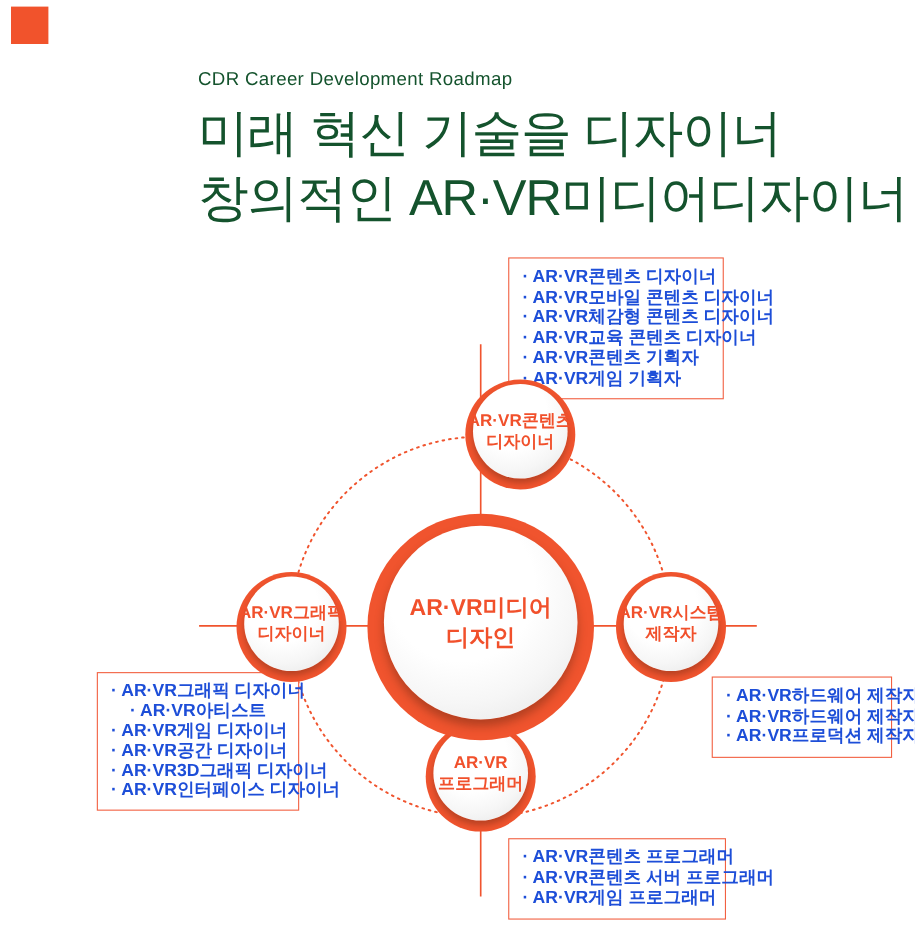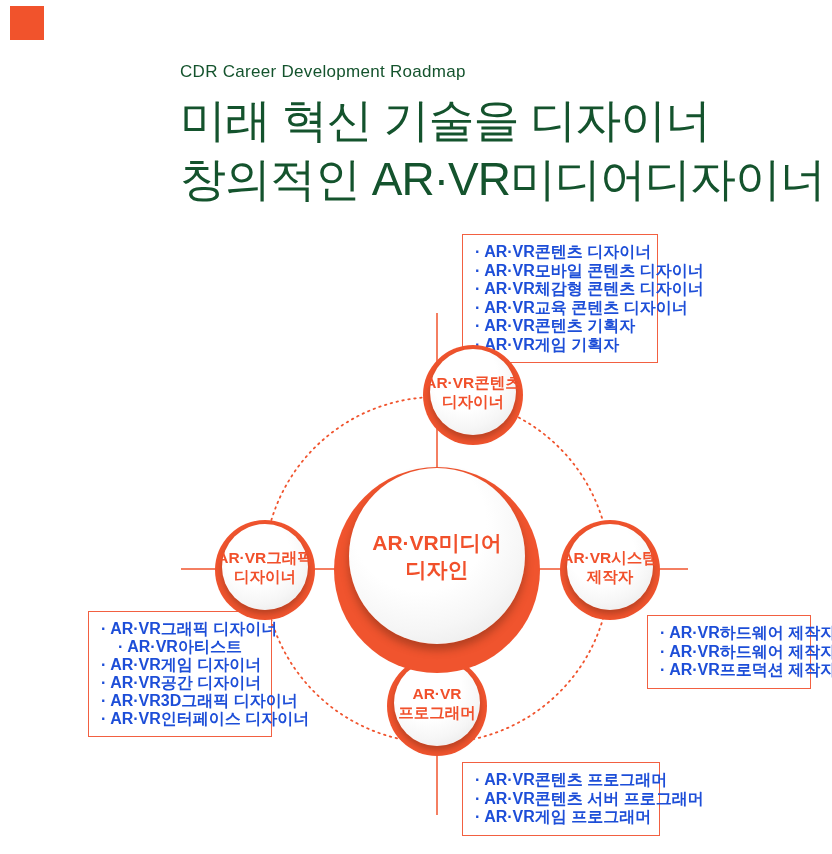--- a/index.html
+++ b/index.html
@@ -45,21 +45,21 @@
   }
   .satellite{width:100px;height:100px;}
   .satellite .node-inner{left:7px;top:4px;width:86px;height:86px;}
   .satellite .node-label{font-size:15.5px;font-weight:700;line-height:19.5px;color:#F1502B;white-space:nowrap;}
   .node-top{left:387px;top:345px;margin-left:36px;}
   .node-left{left:215px;top:520px;}
   .node-right{left:560px;top:520px;}
   .node-bottom{left:387px;top:656px;}
 
   .center-node{left:334px;top:467px;width:206px;height:206px;}
-  .center-node .node-inner{left:15px;top:1px;width:176px;height:176px;box-shadow:0 6px 9px rgba(104,40,18,0.45);}
+  .center-node .node-inner{left:15px;top:11px;width:176px;height:176px;box-shadow:0 6px 9px rgba(104,40,18,0.45);}
   .center-node .node-label{font-size:21px;font-weight:700;line-height:27px;color:#F1502B;white-space:nowrap;}
 </style>
 </head>
 <body>
 
 <div class="canvas">
 
   <div class="logo-square"></div>
 
   <div class="header">

